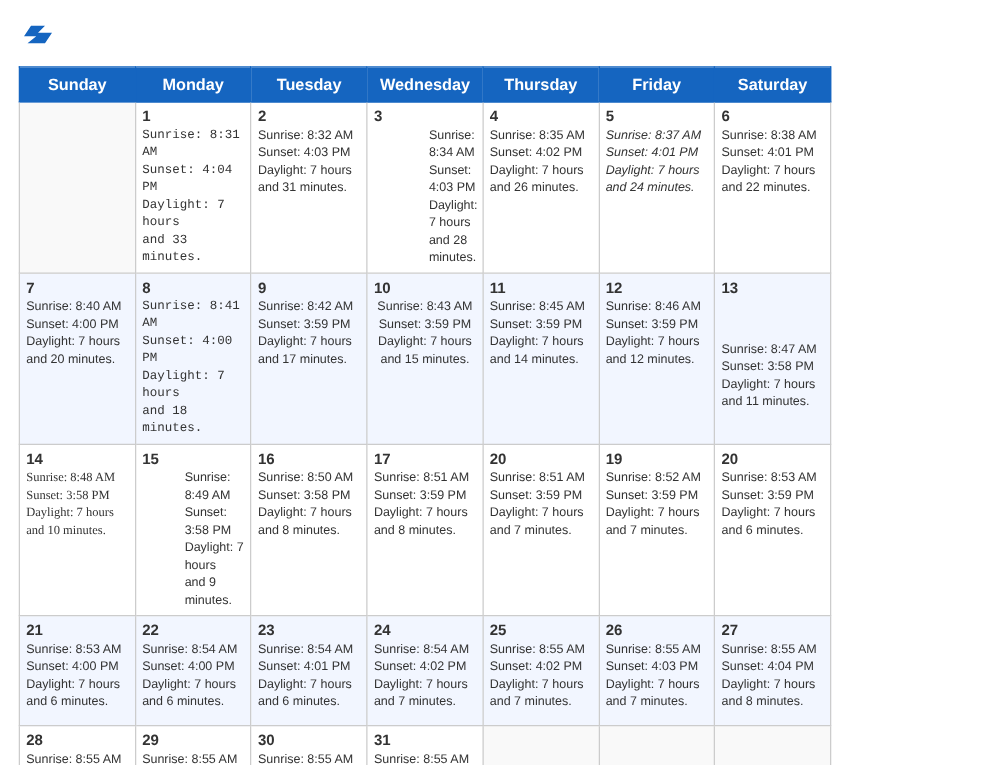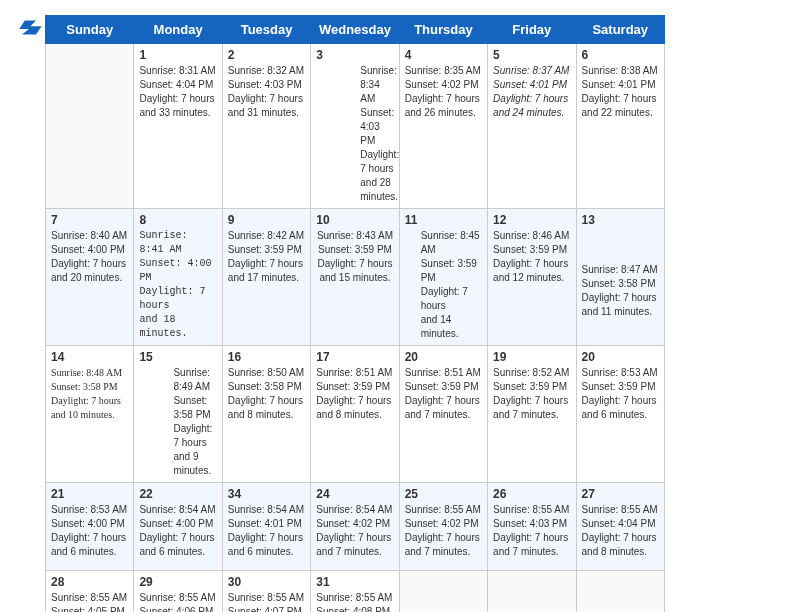--- a/index.html
+++ b/index.html
@@ -8,21 +8,21 @@
       height: 612px;
       font-family: Arial, sans-serif;
       background: #fff;
       overflow: hidden;
     }
     .container {
       width: 680px;
       height: 612px;
       padding: 15px;
       display: flex;
-      flex-direction: row;
+      flex-direction: column;
     }
     .header {
       display: flex;
       justify-content: space-between;
       align-items: flex-start;
       margin-bottom: 10px;
     }
     .logo {
       display: flex;
       align-items: center;
@@ -121,21 +121,21 @@
           <th>Thursday</th>
           <th>Friday</th>
           <th>Saturday</th>
         </tr>
     </thead>
     <tbody id="calendar-body">
     <tr>
           <td class="empty-cell"></td>
           <td>
             <div class="day-num">1</div>
-            <div class="day-info" style="white-space: pre-line;">Sunrise: 8:31 AM
+            <div class="day-info" style="white-space: pre-line; font-family: Liberation Mono, monospace;">Sunrise: 8:31 AM
 Sunset: 4:04 PM
 Daylight: 7 hours
 and 33 minutes.</div>
           </td>
           <td>
             <div class="day-num">2</div>
             <div class="day-info" style="white-space: pre-line;">Sunrise: 8:32 AM
 Sunset: 4:03 PM
 Daylight: 7 hours
 and 31 minutes.</div>
@@ -193,21 +193,21 @@
           </td>
           <td>
             <div class="day-num">10</div>
             <div class="day-info" style="white-space: pre-line; text-align: center;">Sunrise: 8:43 AM
 Sunset: 3:59 PM
 Daylight: 7 hours
 and 15 minutes.</div>
           </td>
           <td>
             <div class="day-num">11</div>
-            <div class="day-info" style="white-space: pre-line; margin-left: 16px;">Sunrise: 8:45 AM
+            <div class="day-info" style="white-space: pre-line;">Sunrise: 8:45 AM
 Sunset: 3:59 PM
 Daylight: 7 hours
 and 14 minutes.</div>
           </td>
           <td>
             <div class="day-num">12</div>
             <div class="day-info" style="white-space: pre-line;">Sunrise: 8:46 AM
 Sunset: 3:59 PM
 Daylight: 7 hours
 and 12 minutes.</div>
@@ -280,21 +280,21 @@
 and 6 minutes.</div>
           </td>
           <td>
             <div class="day-num">22</div>
             <div class="day-info" style="white-space: pre-line;">Sunrise: 8:54 AM
 Sunset: 4:00 PM
 Daylight: 7 hours
 and 6 minutes.</div>
           </td>
           <td>
-            <div class="day-num">34</div>
+            <div class="day-num">23</div>
             <div class="day-info" style="white-space: pre-line;">Sunrise: 8:54 AM
 Sunset: 4:01 PM
 Daylight: 7 hours
 and 6 minutes.</div>
           </td>
           <td>
             <div class="day-num">24</div>
             <div class="day-info" style="white-space: pre-line;">Sunrise: 8:54 AM
 Sunset: 4:02 PM
 Daylight: 7 hours

